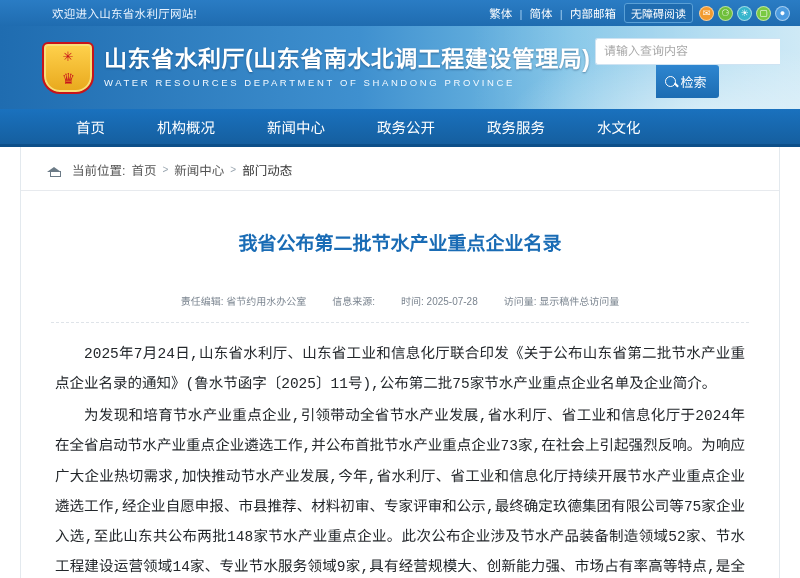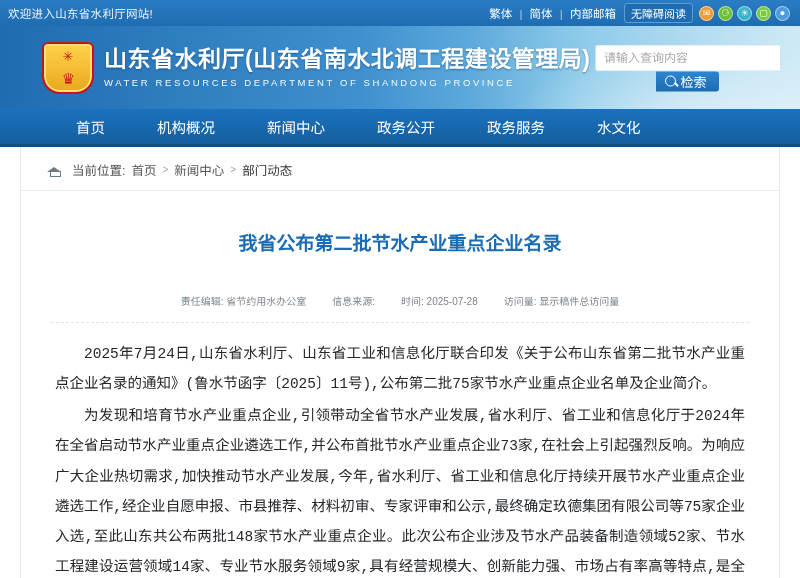--- a/index.html
+++ b/index.html
@@ -16,21 +16,21 @@
   .topbar {
     height: 26px;
     background: linear-gradient(to bottom, #2a7cc4, #1f6cb0);
     display: flex;
     align-items: center;
     justify-content: space-between;
     padding: 0 10px 0 8px;
     color: #ffffff;
     font-size: 11px;
   }
-  .topbar-welcome { color: #eaf4ff; letter-spacing: .3px; font-size: 11.5px; }
+  .topbar-welcome { color: #eaf4ff; letter-spacing: .3px; font-size: 11.5px; margin-left: 44px; }
   .topbar-right { display: flex; align-items: center; gap: 6px; }
   .topbar-links { font-size: 11.5px; color: #ffffff; }
   .topbar-links span { padding: 0 2px; text-align: center; }
   .topbar-links .sep { color: #9ecbee; }
   .pill {
     background: #1f6cb0;
     border: 1px solid #5aa0d6;
     border-radius: 3px;
     font-size: 11px;
     padding: 1px 6px;
@@ -129,21 +129,21 @@
     border-right: none;
     border-radius: 3px 0 0 3px;
     padding: 0 8px;
     font-size: 12px;
     color: #333;
     background: #fff;
     outline: none;
   }
   .search-input::placeholder { color: #a8a8a8; }
   .search-btn {
-    height: 20px;
+    height: 33px;
     background: linear-gradient(to bottom, #2e86d0, #1c6cb2);
     color: #fff;
     border: none;
     border-radius: 0 3px 3px 0;
     padding: 0 12px 0 9px;
     font-size: 13px;
     display: flex; align-items: center; gap: 4px;
     cursor: pointer;
   }
   .mag {

